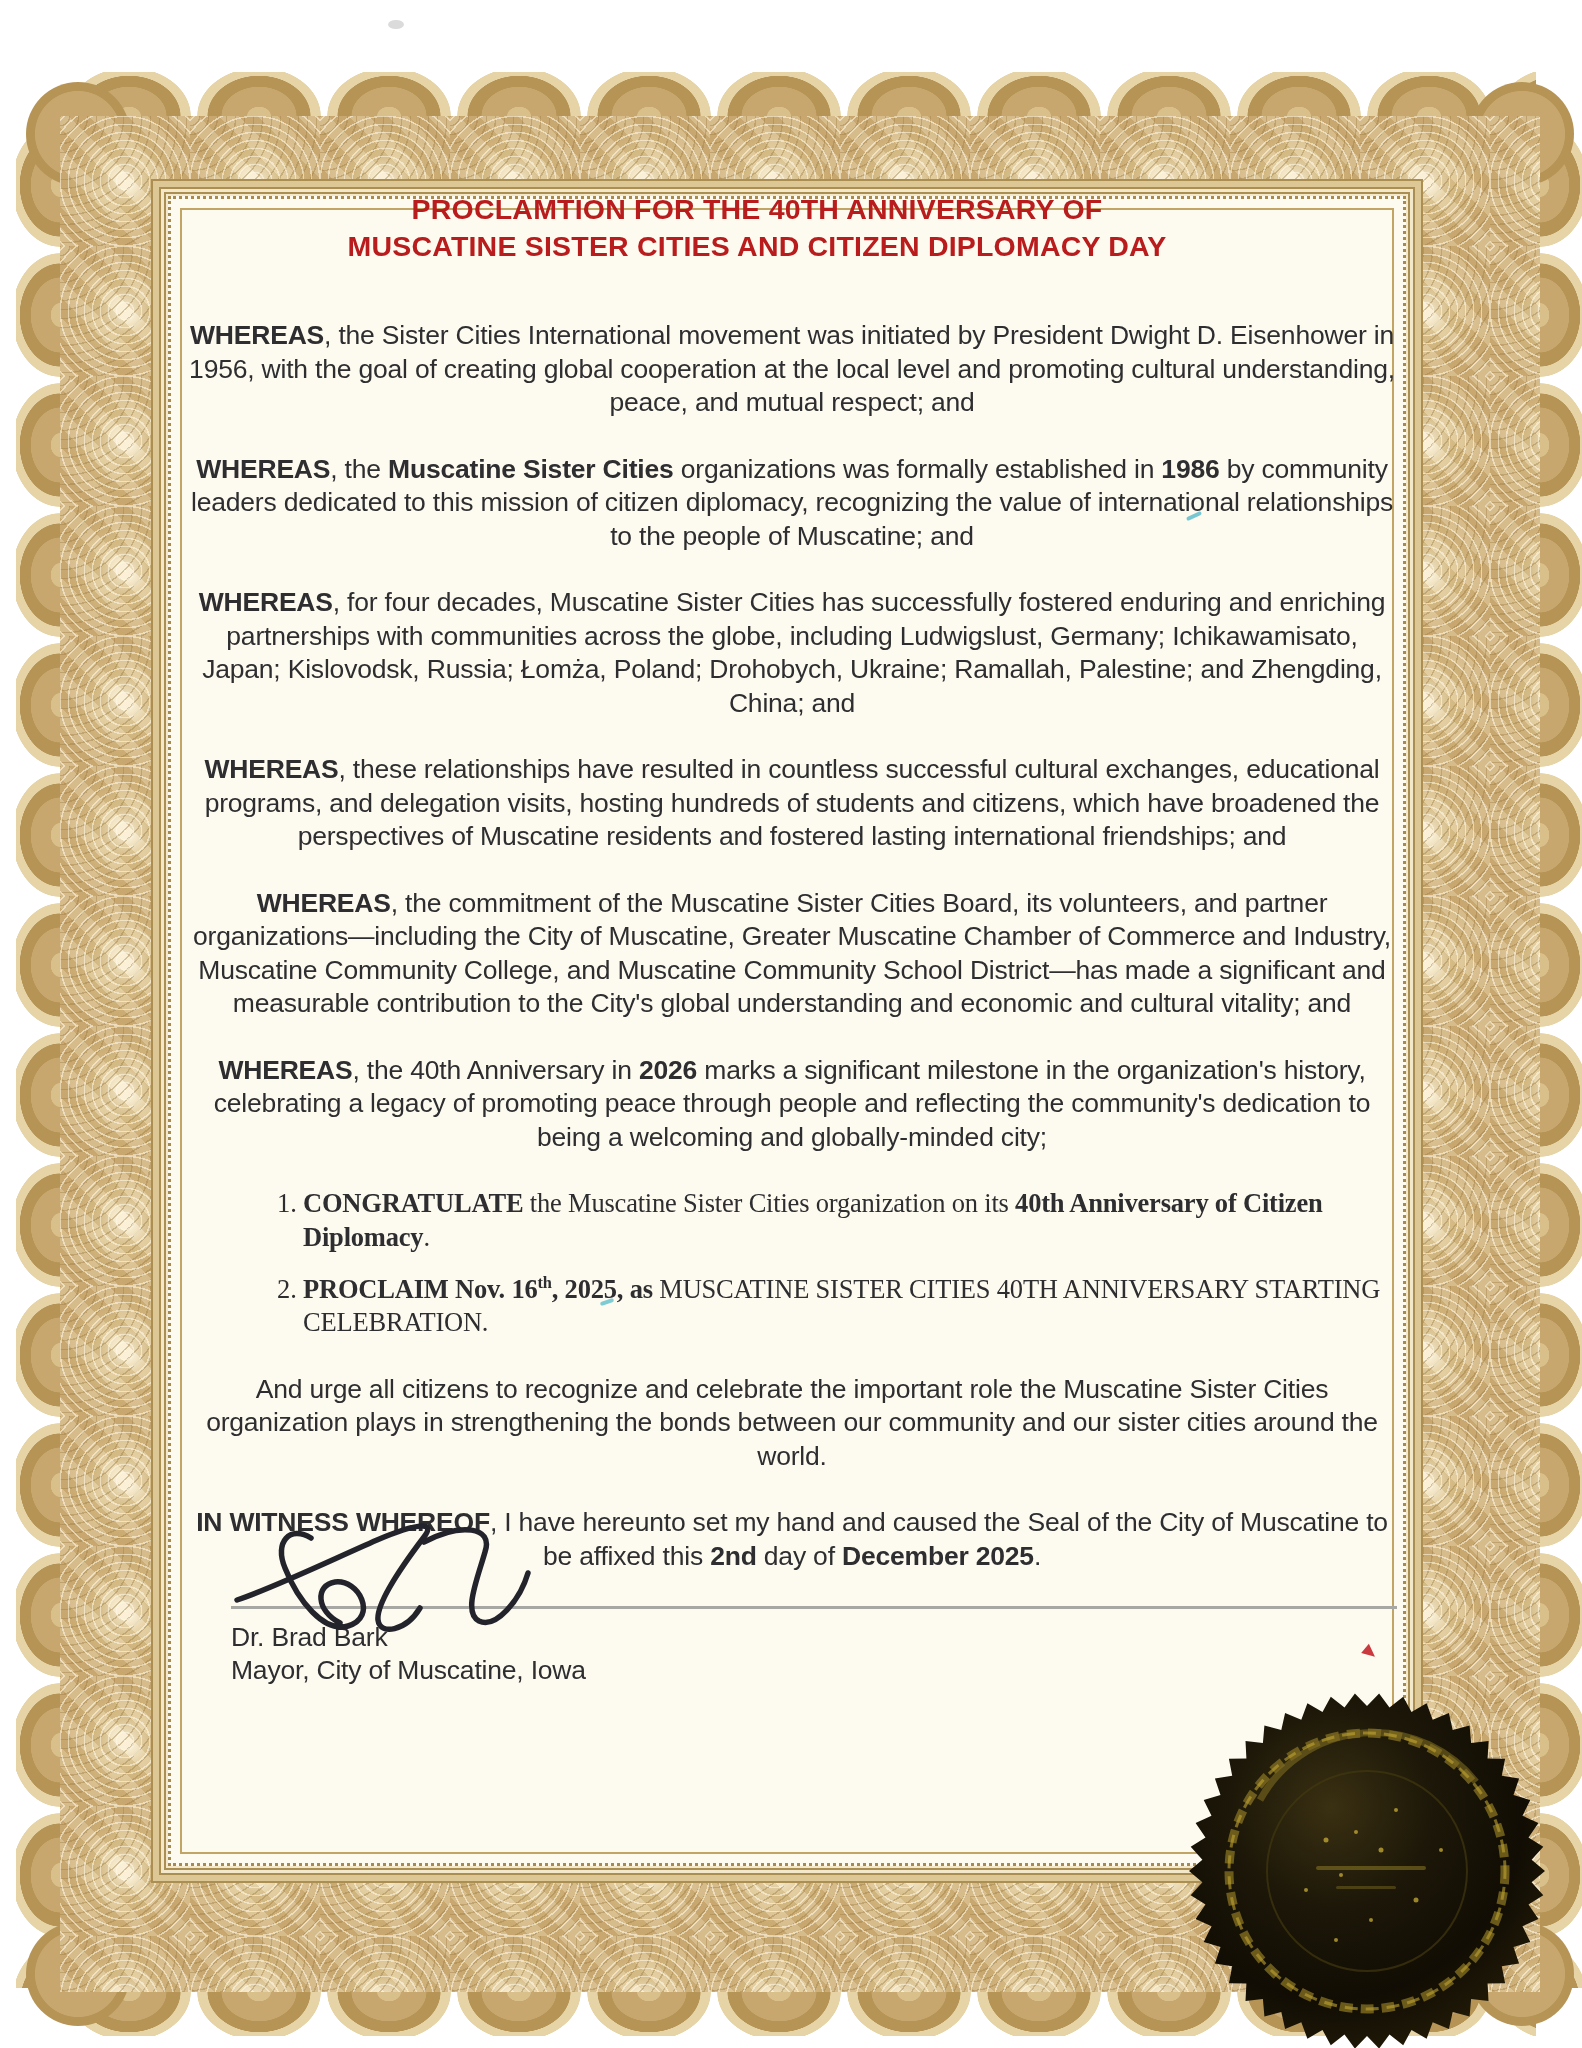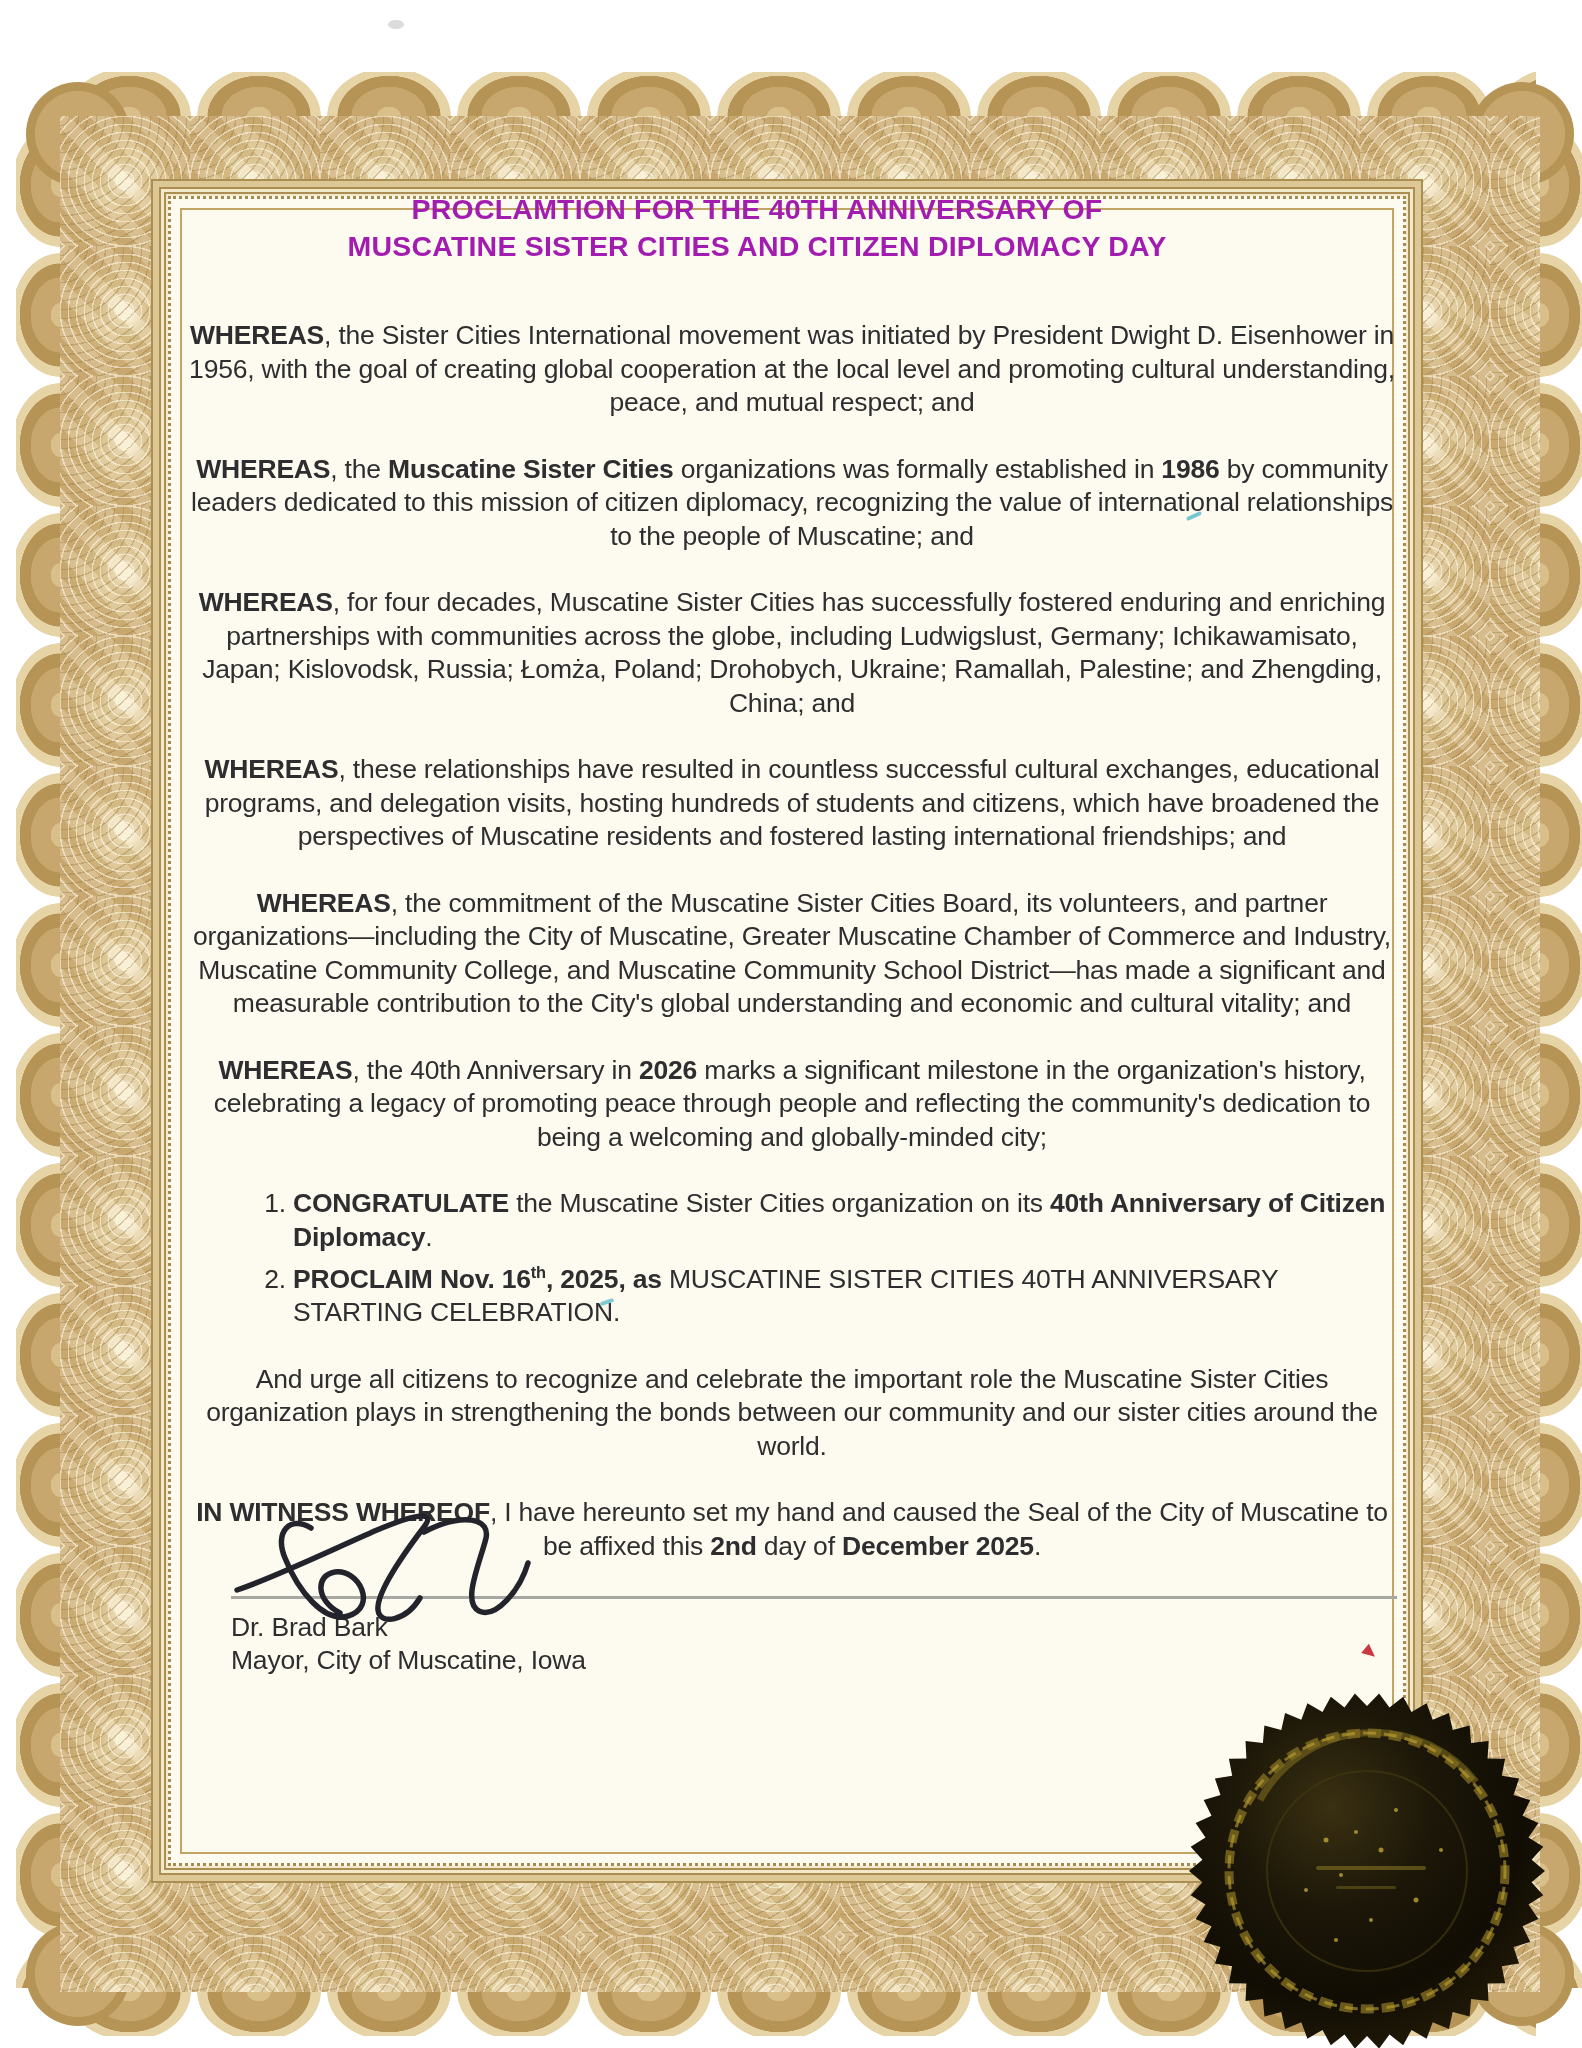--- a/index.html
+++ b/index.html
@@ -46,26 +46,26 @@
       0 0 0 4px #ab8e52,
       0 0 0 7px #f3e8c9,
       0 0 0 9px #ab8e52,
       0 0 0 15px #ddc795,
       0 0 0 17px #ab8e52;
   }
   .frame-inner{position:absolute;inset:9px;border:2px solid #c2a465;z-index:1;pointer-events:none;}
   .content{position:absolute;inset:0;z-index:2;padding:0 6px 0 16px;color:#2e2e30;}
   
   .title{margin:-8px 70px 54px 0;text-align:center;font-size:28.5px;line-height:37px;
-    font-weight:bold;color:#a21caf;letter-spacing:0.2px;}
+    font-weight:bold;color:#b91c1c;letter-spacing:0.2px;}
   .para{margin:0 0 33px;font-size:26.5px;line-height:33.5px;letter-spacing:-0.2px;text-align:center;}
   .b{font-weight:bold;}
   sup{font-size:62%;}
   ol.plist{margin:0 0 33px;padding-left:104px;font-size:26.5px;line-height:33.5px;letter-spacing:-0.2px;}
-  ol.plist li{padding-left:0;margin:2px;}
+  ol.plist li{padding-left:0;margin:12px;font-family:Liberation Serif, serif;}
   
   .sigblock{position:relative;margin-top:22px;margin-left:44px;}
   .sig-line{height:3px;background:#a7a7a3;width:1166px;margin:0 0 12px 0;}
   .sig-name,.sig-role{font-size:26.5px;line-height:33px;letter-spacing:-0.2px;}
   .sig-svg{position:absolute;left:-4px;top:-102px;z-index:3;}
   
   .seal{position:absolute;left:1186px;top:1690px;width:362px;height:362px;z-index:60;}
   
   .artifact{position:absolute;z-index:70;}
   .cyan1{left:1186px;top:514px;width:16px;height:4px;background:#49b6c9;opacity:.75;transform:rotate(-25deg);border-radius:2px;}

